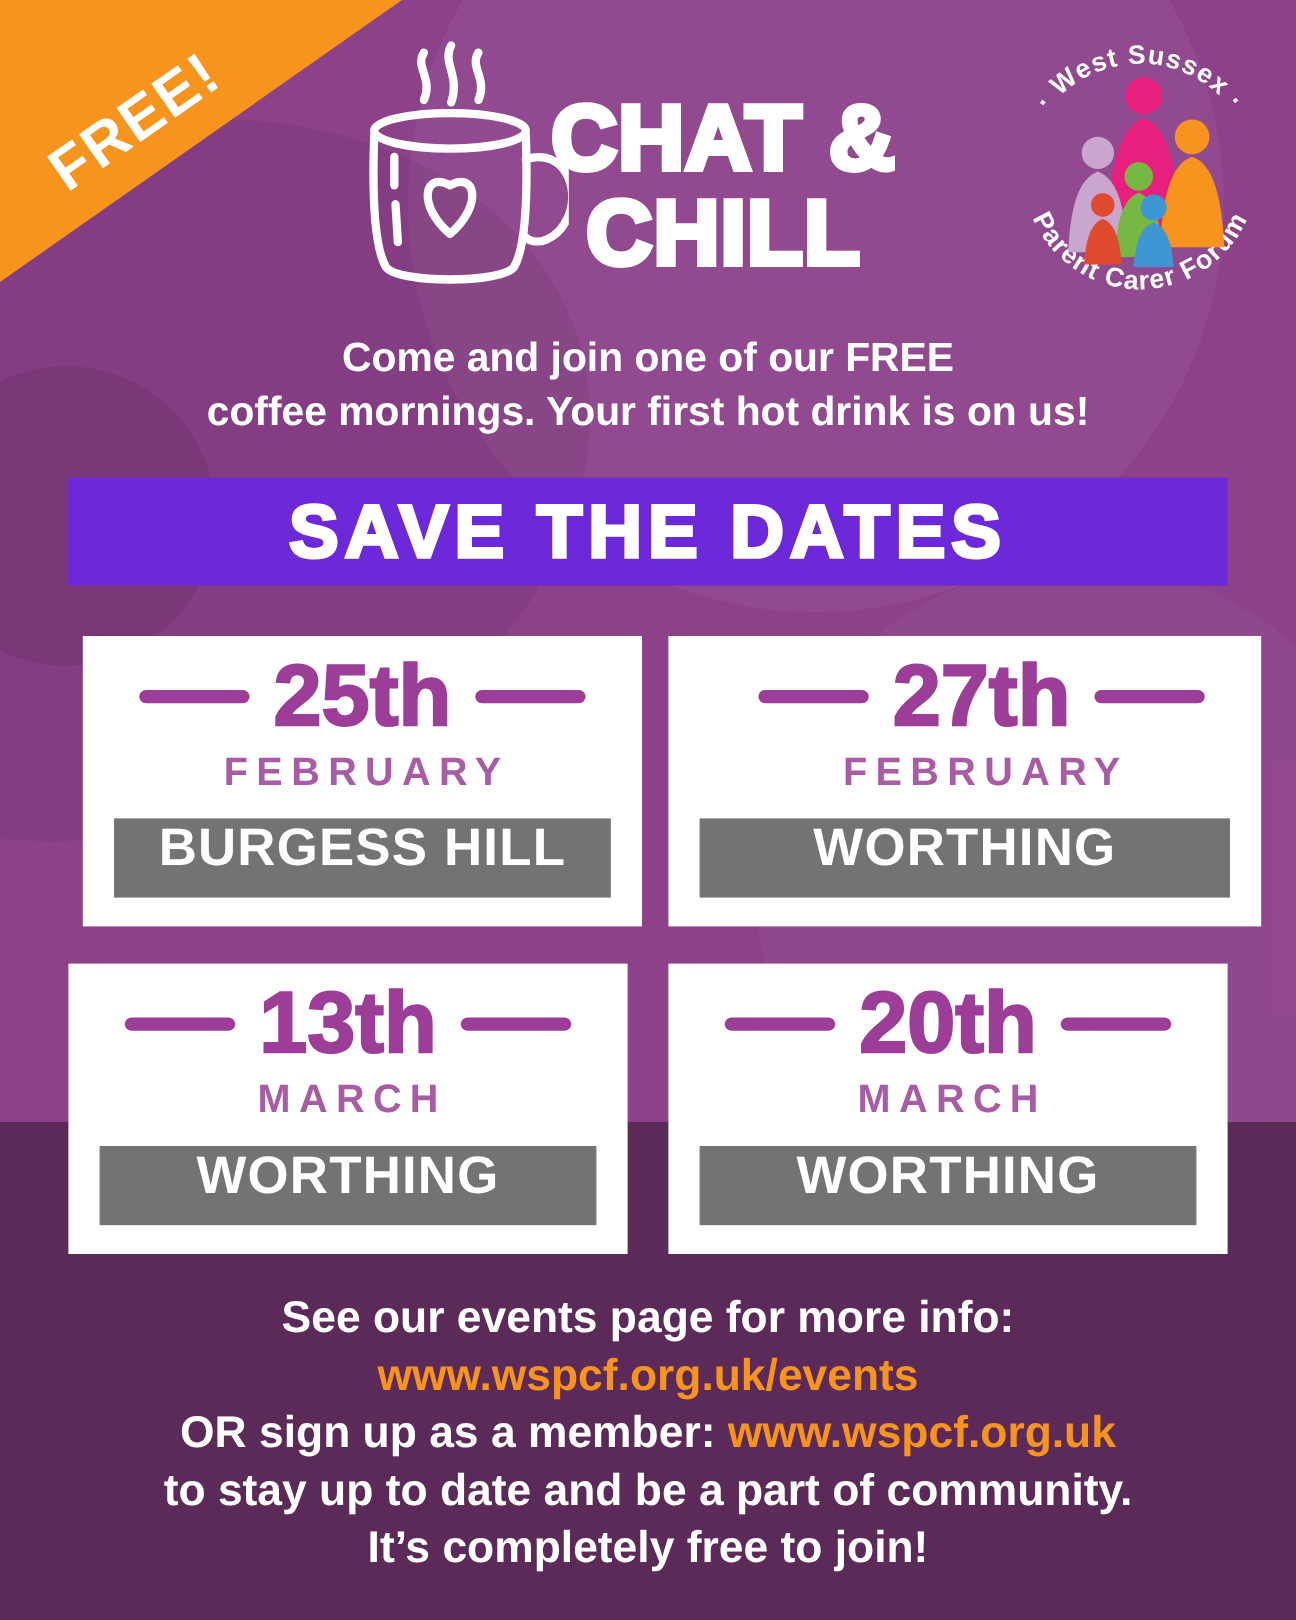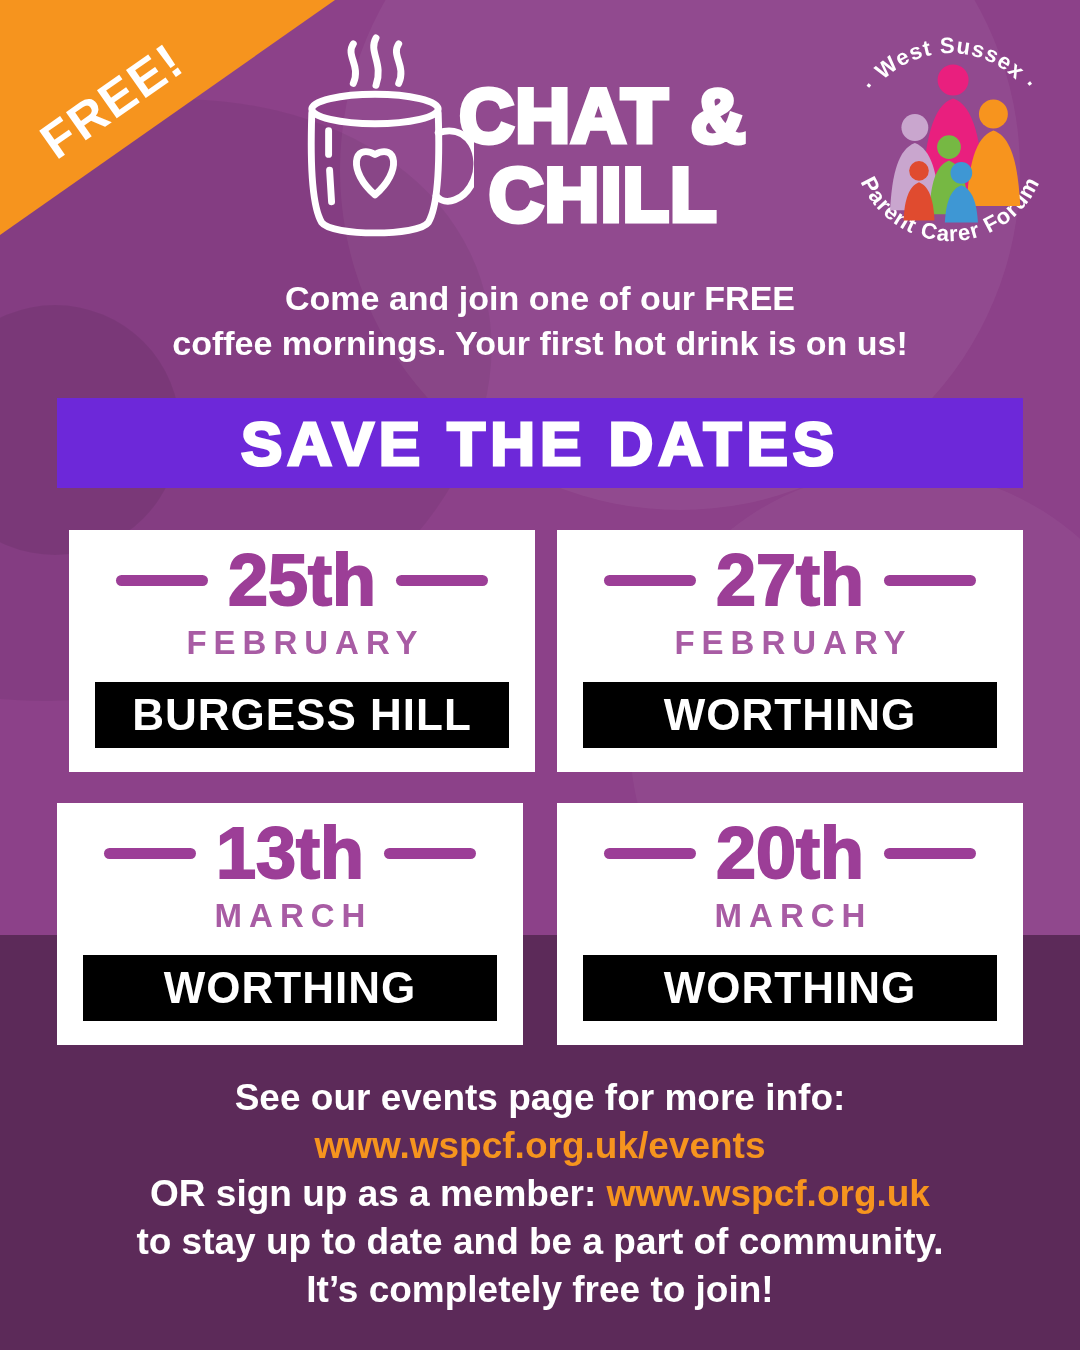--- a/index.html
+++ b/index.html
@@ -34,28 +34,28 @@
   .logo text{fill:#fff;font-family:"Liberation Sans",sans-serif;font-weight:bold;font-size:21.5px;letter-spacing:1px;}
 
   .intro{position:absolute;left:0;top:276px;width:1080px;text-align:center;color:#fff;
          font-size:34px;font-weight:bold;line-height:45px;}
 
   .banner{position:absolute;left:57px;top:398px;width:966px;height:90px;background:#6d28d9;
           display:flex;align-items:center;justify-content:center;}
   .banner-text{color:#fff;font-size:62px;font-weight:bold;letter-spacing:5px;-webkit-text-stroke:3px #fff;}
 
   .card{position:absolute;width:466px;height:242px;background:#fff;}
-  #card0{left:69px;top:530px;} #card1{left:557px;top:530px;}
+  #card0{left:69px;top:530px;} #card1{left:557px;top:530px;padding-left:28px;}
   #card2{left:57px;top:803px;} #card3{left:557px;top:803px;}
   .day-row{display:flex;align-items:center;justify-content:center;margin-top:14px;gap:20px;}
   .dash{width:92px;height:11px;border-radius:6px;background:#9C3E97;}
   .day{color:#9C3E97;font-size:72px;line-height:72px;font-weight:bold;-webkit-text-stroke:2px #9C3E97;}
   .month{text-align:center;color:#A85CA4;font-size:33px;font-weight:bold;letter-spacing:7px;text-indent:7px;margin-top:8px;}
-  .loc{position:absolute;left:26px;right:26px;top:152px;height:66px;background:#000000;
-       display:flex;align-items:center;justify-content:center;}
+  .loc{position:absolute;left:26px;right:26px;top:152px;height:66px;background:#737373;
+       display:flex;align-items:flex-start;justify-content:center;}
   .loc span{color:#fff;font-size:44px;font-weight:bold;letter-spacing:1px;}
 
   .footer{position:absolute;left:0;top:1074px;width:1080px;text-align:center;
           font-size:37px;font-weight:bold;line-height:48px;color:#fff;}
   .url{color:#F6941E;}
 </style>
 </head>
 <body>
 
 <div class="swirl" id="sw1"></div>

